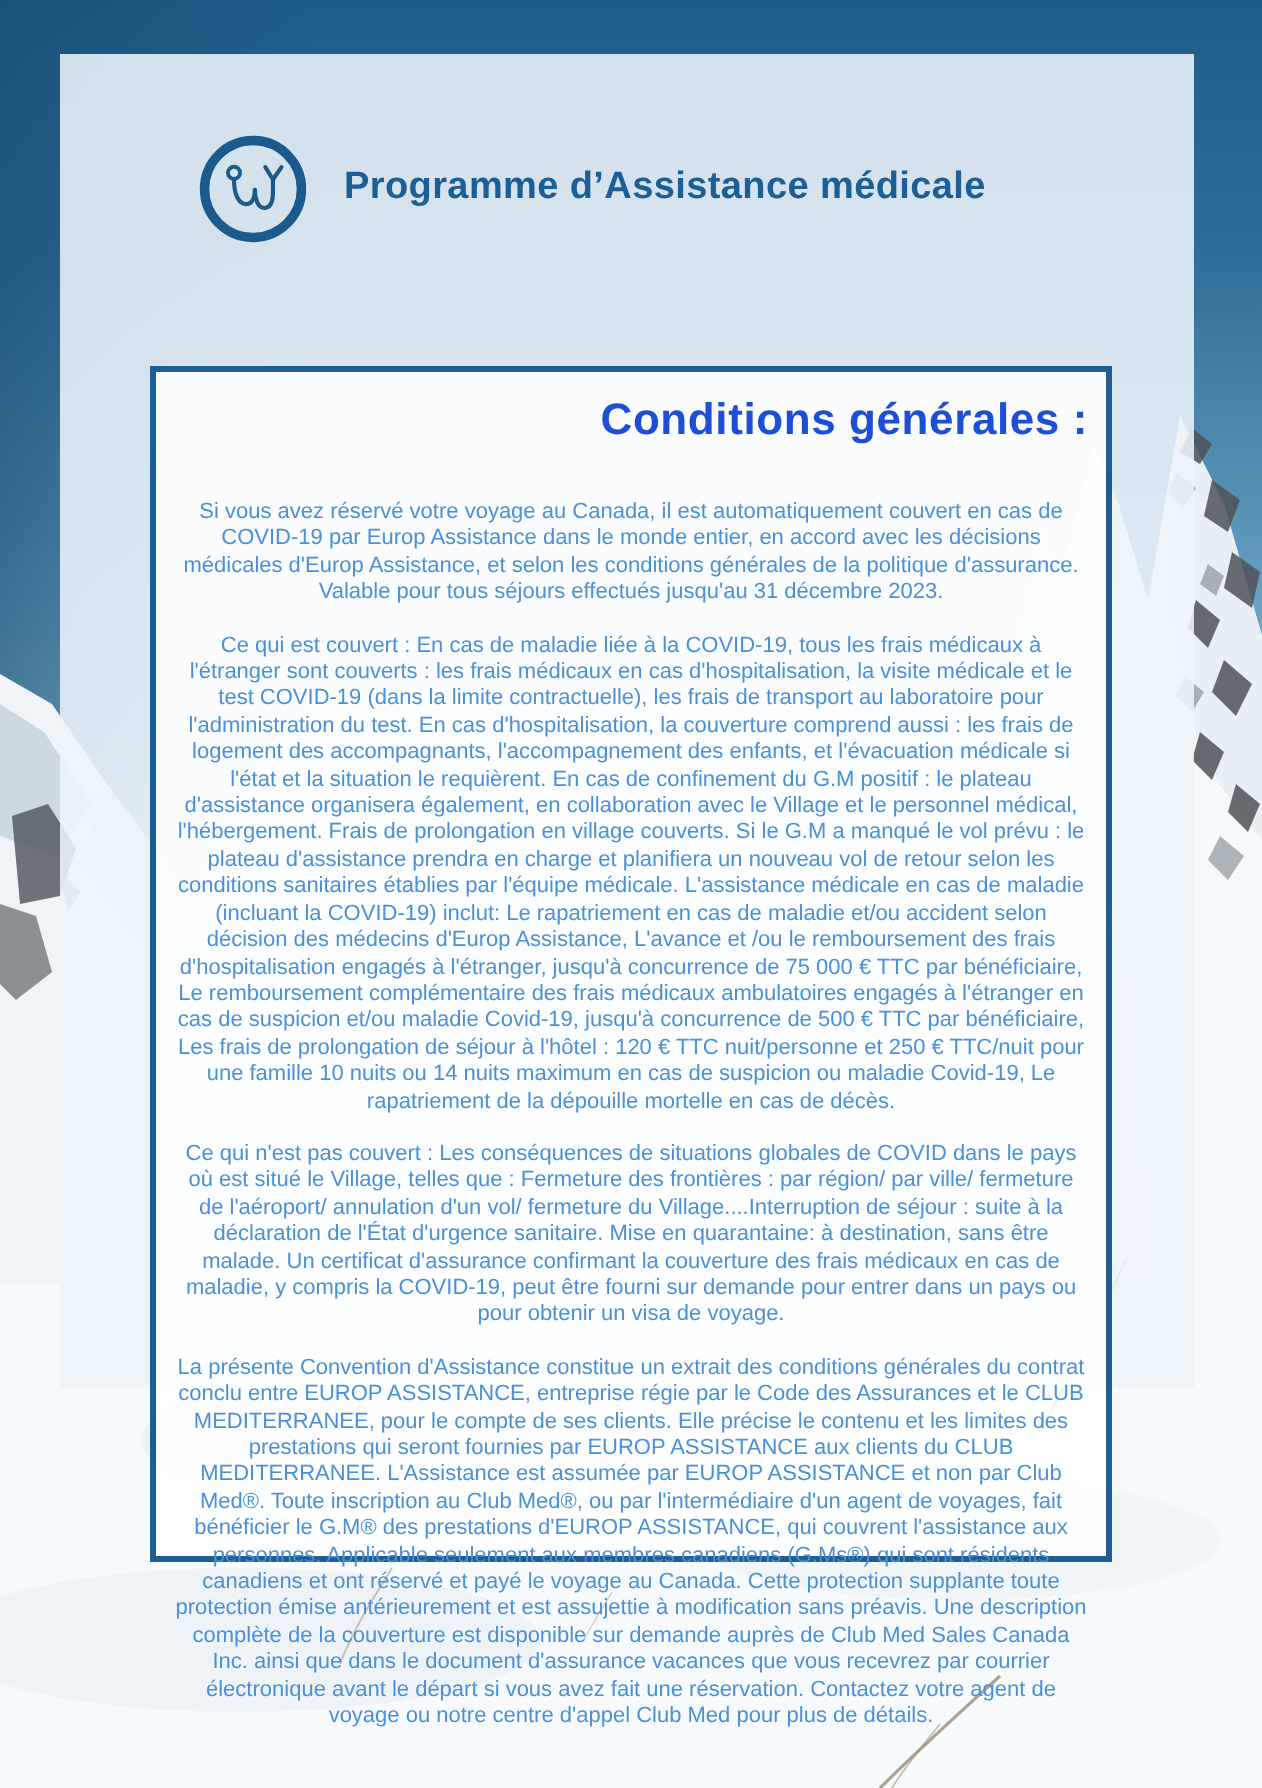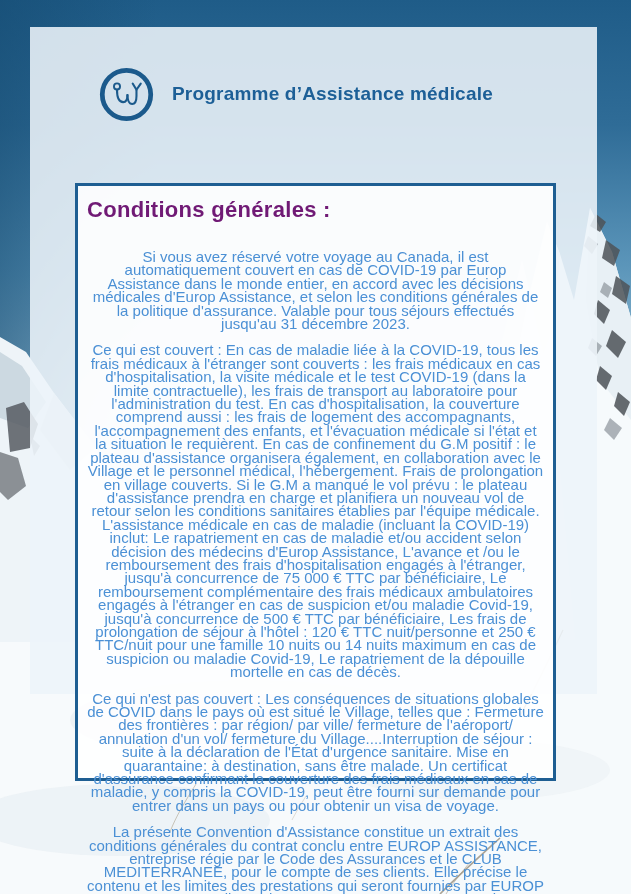--- a/index.html
+++ b/index.html
@@ -47,32 +47,32 @@
     position: absolute;
     left: 45px; top: 156px;
     width: 481px; height: 598px;
     box-sizing: border-box;
     border: 3px solid #1e5e92;
     background: rgba(255, 255, 255, 0.86);
     padding: 0 9px;
   }
   .conditions-title {
     margin: 11px 0 0 0;
-    text-align: left;
+    text-align: right;
     font-size: 22px;
     font-weight: bold;
-    color: #701a75;
+    color: #1d4ed8;
     letter-spacing: 0.3px;
   }
   .paragraphs {
     margin-top: 27px;
   }
   .paragraphs p {
     margin: 0 0 13px 0;
-    font-size: 15px;
+    font-size: 11px;
     line-height: 13.4px;
     text-align: center;
     color: #4b90d5;
   }
 </style>
 </head>
 <body>
 
 <div class="stage">
 

